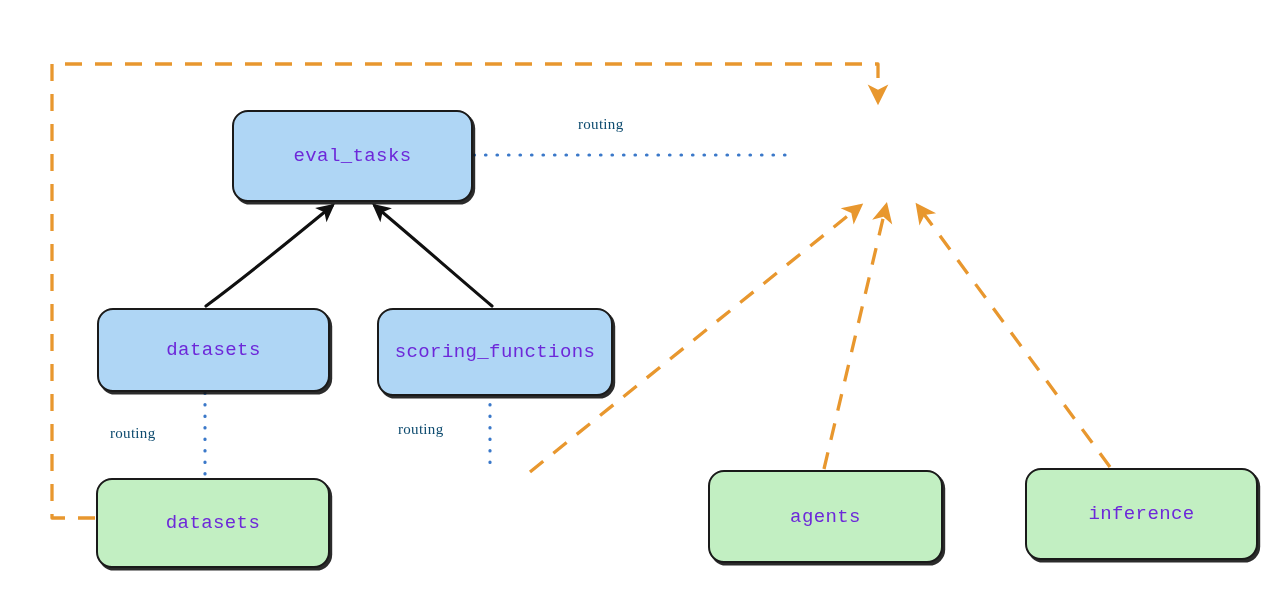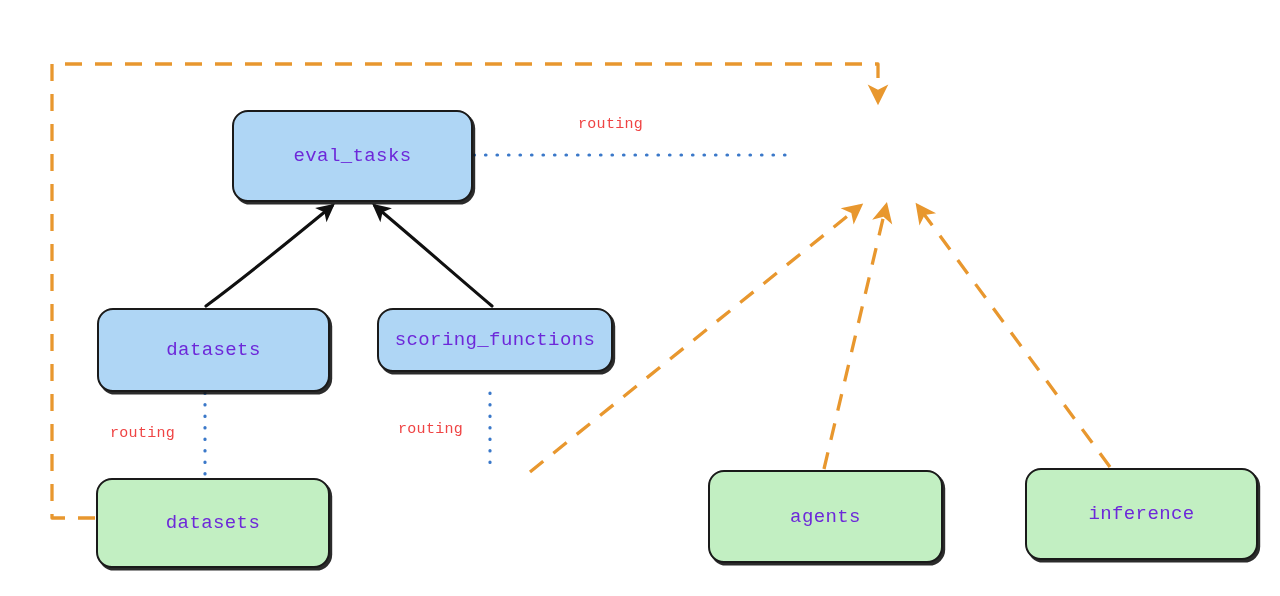--- a/index.html
+++ b/index.html
@@ -41,23 +41,23 @@
     font-family: Liberation Mono, monospace;
     font-size: 19px;
     color: #6d28d9;
     letter-spacing: 0.4px;
     white-space: nowrap;
     text-align: center;
     pointer-events: none;
   }
   .edge-label {
     position: absolute;
-    font-family: Liberation Mono, monospace;
+    font-family: Liberation Serif, serif;
     font-size: 15px;
-    color: #ef4444;
+    color: #0c4a6e;
     white-space: nowrap;
     letter-spacing: 0.3px;
   }
 </style>
 </head>
 <body>
 
 <div id="canvas">
 
   <svg id="edge-layer" viewBox="0 0 1280 596" xmlns="http://www.w3.org/2000/svg">
@@ -85,21 +85,21 @@
 
   <div class="node node-blue" style="left:232px; top:110px; width:241px; height:92px;">
     <span class="node-label">eval_tasks</span>
   </div>
 
 
   <div class="node node-blue" style="left:97px; top:308px; width:233px; height:84px;">
     <span class="node-label">datasets</span>
   </div>
 
-  <div class="node node-blue" style="left:377px; top:308px; width:236px; height:64px;">
+  <div class="node node-blue" style="left:377px; top:308px; width:236px; height:88px;">
     <span class="node-label">scoring_functions</span>
   </div>
 
   <div class="node node-green" style="left:96px; top:478px; width:234px; height:90px;">
     <span class="node-label">datasets</span>
   </div>
 
 
   <div class="node node-green" style="left:708px; top:470px; width:235px; height:93px;">
     <span class="node-label">agents</span>

